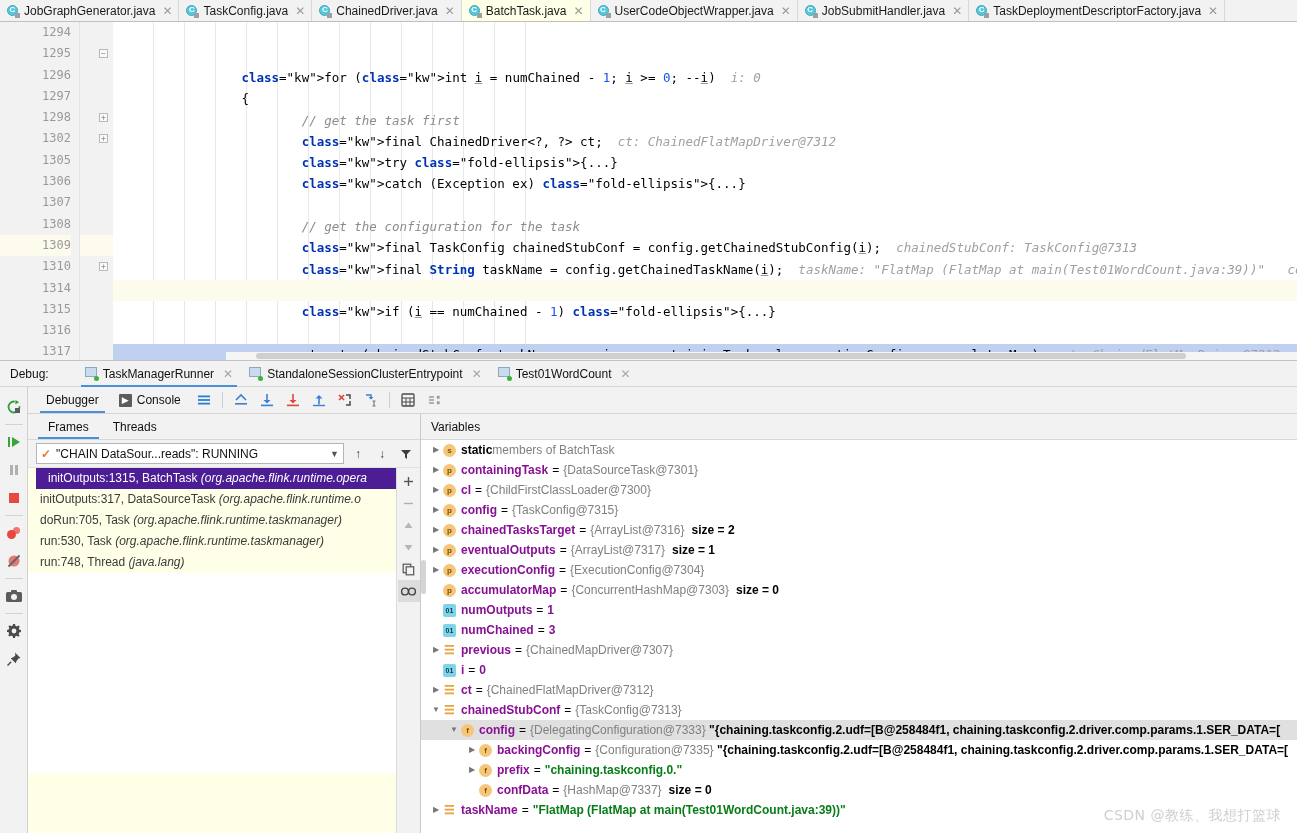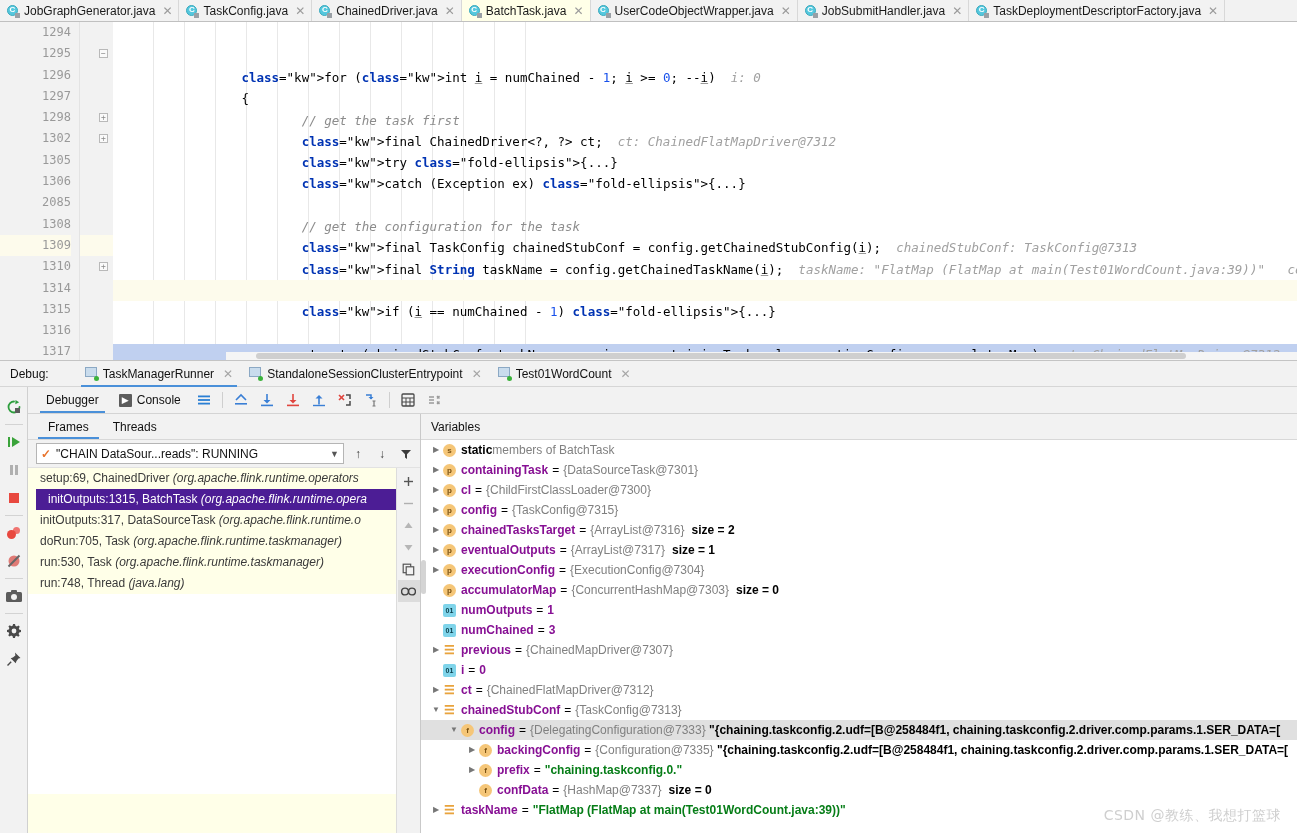--- a/index.html
+++ b/index.html
@@ -365,21 +365,21 @@
   <div class="editor-wrap">
     <div class="gutter-nums" id="gutter-nums">
         <div class="gln">1294</div>
         <div class="gln">1295</div>
         <div class="gln">1296</div>
         <div class="gln">1297</div>
         <div class="gln">1298</div>
         <div class="gln">1302</div>
         <div class="gln">1305</div>
         <div class="gln">1306</div>
-        <div class="gln">2085</div>
+        <div class="gln">1307</div>
         <div class="gln">1308</div>
         <div class="gln" style="background: rgb(253, 251, 236);">1309</div>
         <div class="gln">1310</div>
         <div class="gln">1314</div>
         <div class="gln">1315</div>
         <div class="gln">1316</div>
         <div class="gln">1317</div>
       </div>
     <div class="gutter-fold" id="gutter-fold">
         <div class="gfd"></div>
@@ -631,21 +631,20 @@
             <div class="frm-icon">↓</div>
             <div class="frm-icon">
               <svg width="12" height="12" viewBox="0 0 12 12">
                 <path d="M1 2h10l-4 4.2V11L5 9.4V6.2z" fill="#3c3c3c"></path>
               </svg>
             </div>
           </div>
 
           <div class="frames-body">
             <div class="frames-list" id="frames-list">
-                <div class="frame-row"><span>setup:69, ChainedDriver</span> <span class="pkg">(org.apache.flink.runtime.operators</span></div>
                 <div class="frame-row selected"><span>initOutputs:1315, BatchTask</span> <span class="pkg">(org.apache.flink.runtime.opera</span></div>
                 <div class="frame-row"><span>initOutputs:317, DataSourceTask</span> <span class="pkg">(org.apache.flink.runtime.o</span></div>
                 <div class="frame-row"><span>doRun:705, Task</span> <span class="pkg">(org.apache.flink.runtime.taskmanager)</span></div>
                 <div class="frame-row"><span>run:530, Task</span> <span class="pkg">(org.apache.flink.runtime.taskmanager)</span></div>
                 <div class="frame-row"><span>run:748, Thread</span> <span class="pkg">(java.lang)</span></div>
                 <div class="spacer" style="height: 200px;"></div>
               </div>
             <div class="frames-side">
               <div class="fs-btn">
                 <svg width="11" height="11" viewBox="0 0 11 11">

